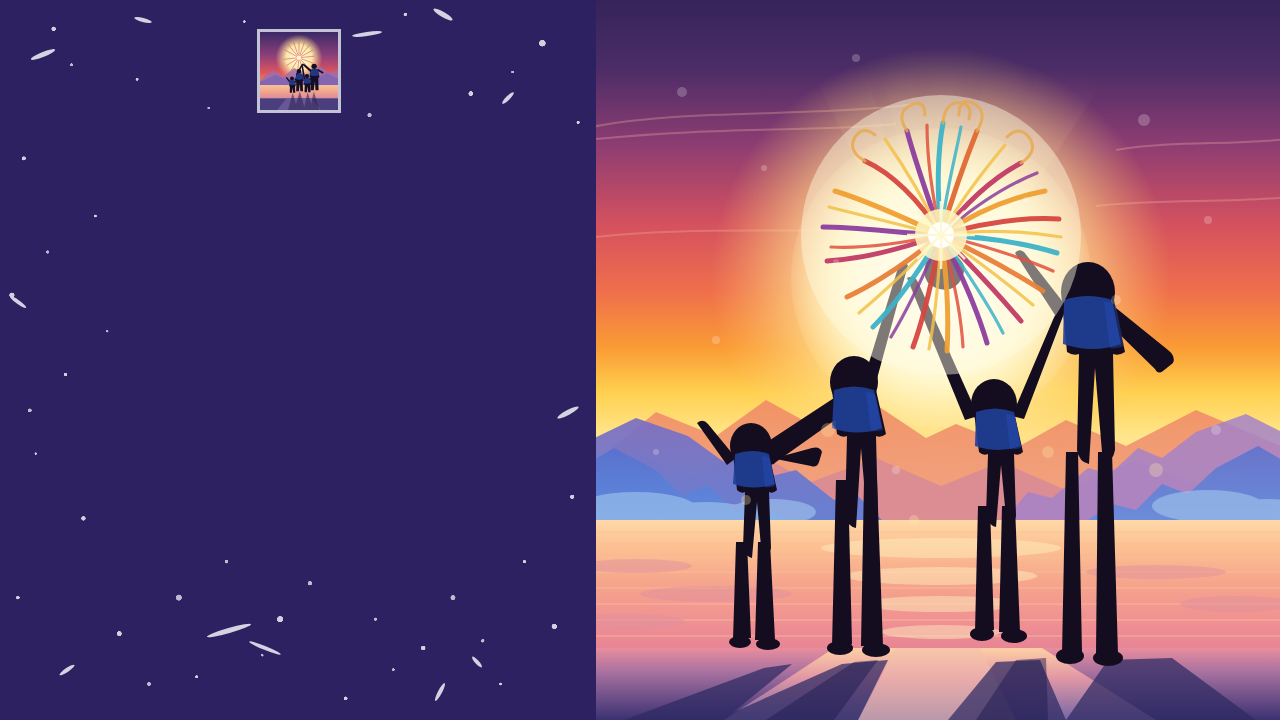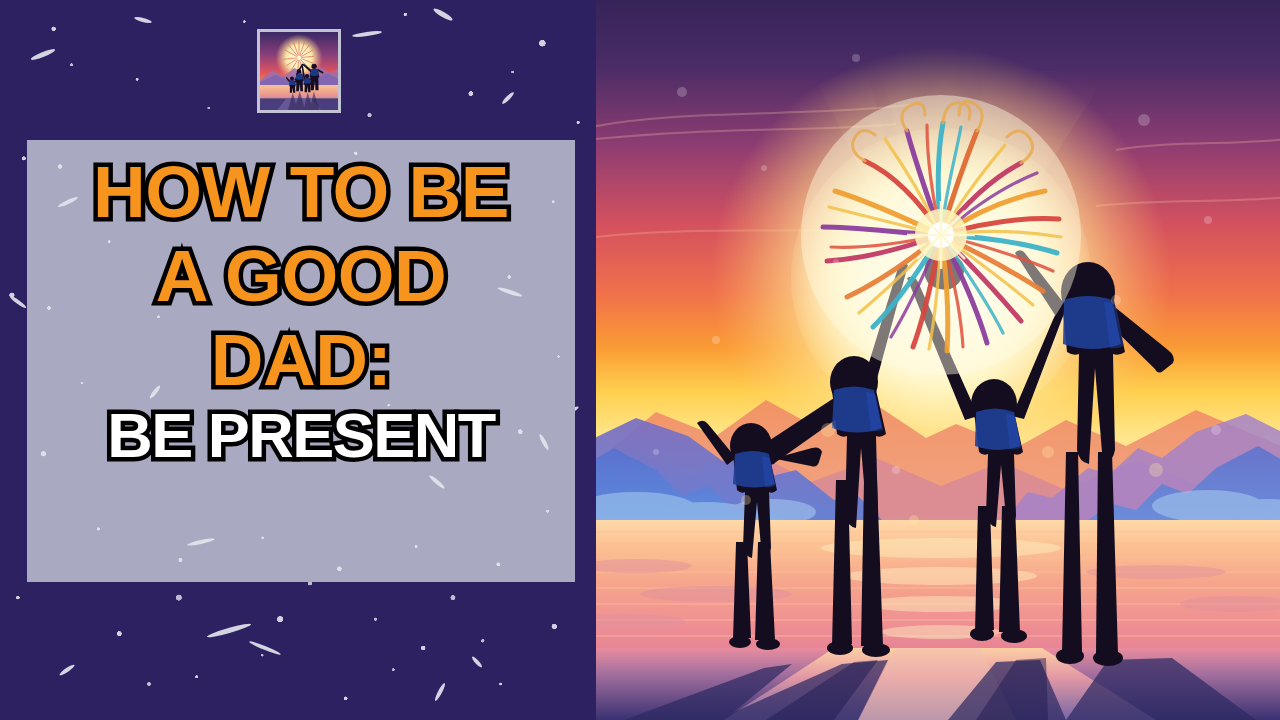--- a/index.html
+++ b/index.html
@@ -278,34 +278,20 @@
           <g fill="#2a2350" opacity="0.55">
             <path d="M69,76 L64,100 L76,100 Z"></path>
             <path d="M51,76 L44,100 L58,100 Z"></path>
             <path d="M61,77 L56,100 L68,100 Z"></path>
             <path d="M42,78 L36,100 L48,100 Z"></path>
           </g>
         </svg>
       </div>
     </div>
 
-    <div id="headline-card">
-      <div class="card-speck"></div>
-      <div class="card-streak" style="left:30px;  top:60px;  width:22px; height:4px; transform:rotate(-25deg);"></div>
-      <div class="card-streak" style="left:470px; top:150px; width:26px; height:4px; transform:rotate(18deg);"></div>
-      <div class="card-streak" style="left:120px; top:250px; width:16px; height:4px; transform:rotate(-52deg);"></div>
-      <div class="card-streak" style="left:400px; top:340px; width:20px; height:4px; transform:rotate(40deg);"></div>
-      <div class="card-streak" style="left:160px; top:400px; width:28px; height:4px; transform:rotate(-12deg);"></div>
-      <div class="card-streak" style="left:508px; top:300px; width:18px; height:4px; transform:rotate(62deg);"></div>
-
-      <div id="hl-1" class="hl-line hl-orange">HOW TO BE</div>
-      <div id="hl-2" class="hl-line hl-orange">A GOOD</div>
-      <div id="hl-3" class="hl-line hl-orange">DAD:</div>
-      <div id="hl-4" class="hl-line hl-white">BE PRESENT</div>
-    </div>
   </div>
 
   <div id="artwork">
     <svg viewBox="0 0 684 720" preserveAspectRatio="xMidYMid slice" aria-hidden="true">
       <defs>
         <linearGradient id="sky" x1="0" y1="0" x2="0" y2="1">
           <stop offset="0.00" stop-color="#362459"></stop>
           <stop offset="0.12" stop-color="#4b2c66"></stop>
           <stop offset="0.26" stop-color="#8e3d72"></stop>
           <stop offset="0.40" stop-color="#d4515f"></stop>

